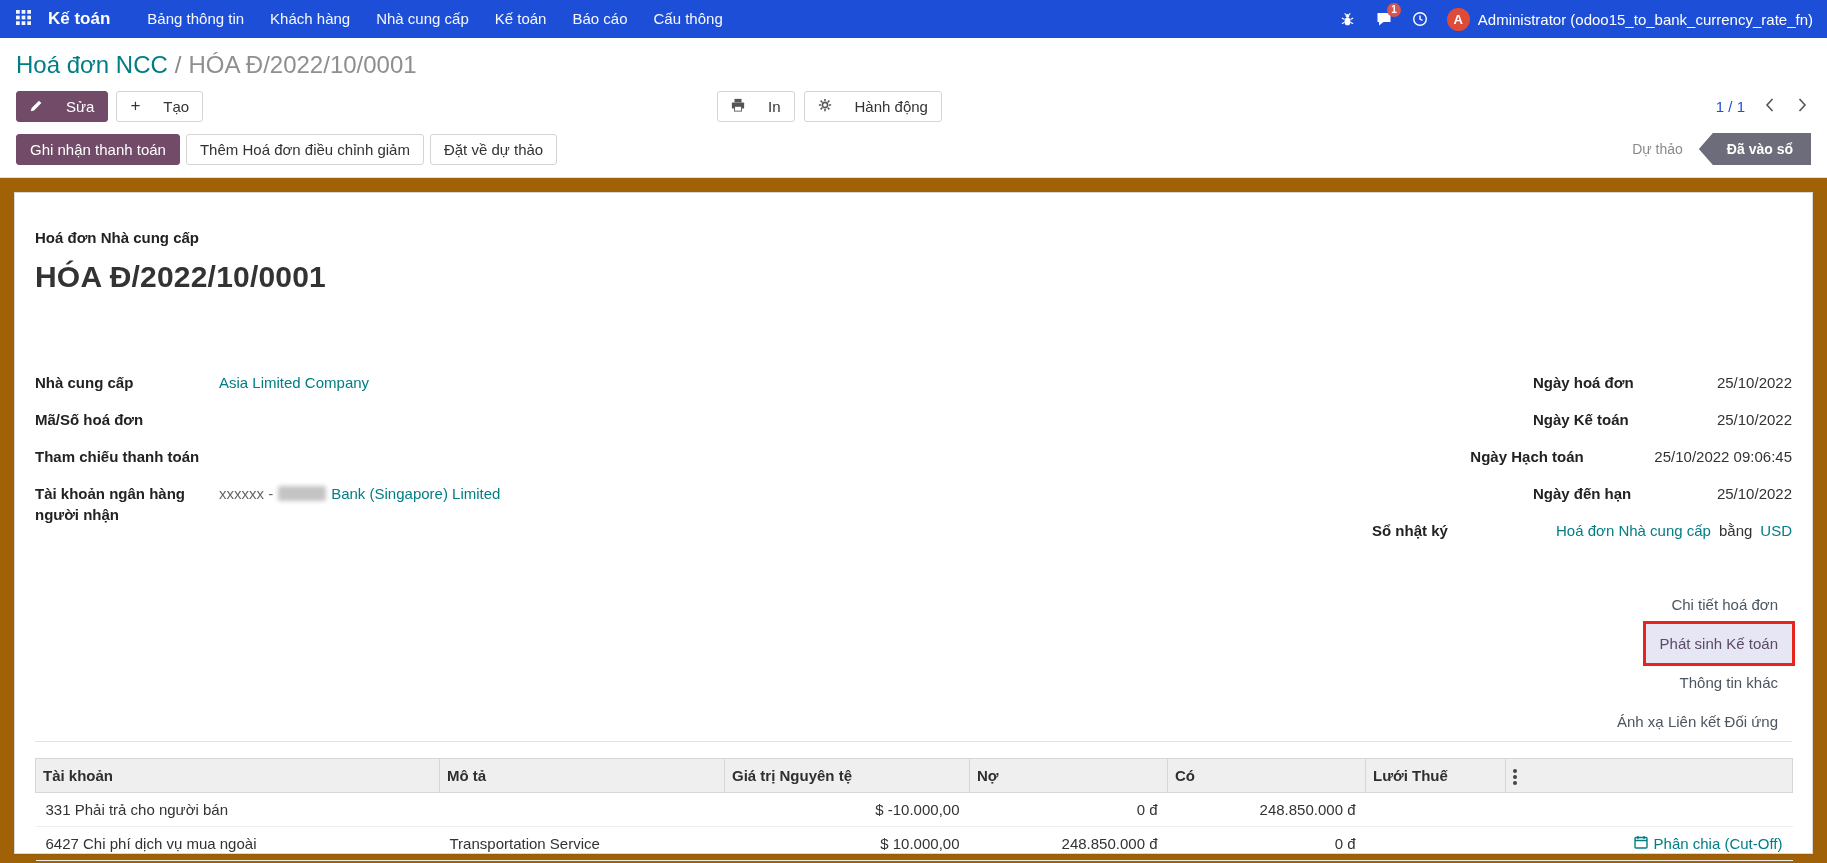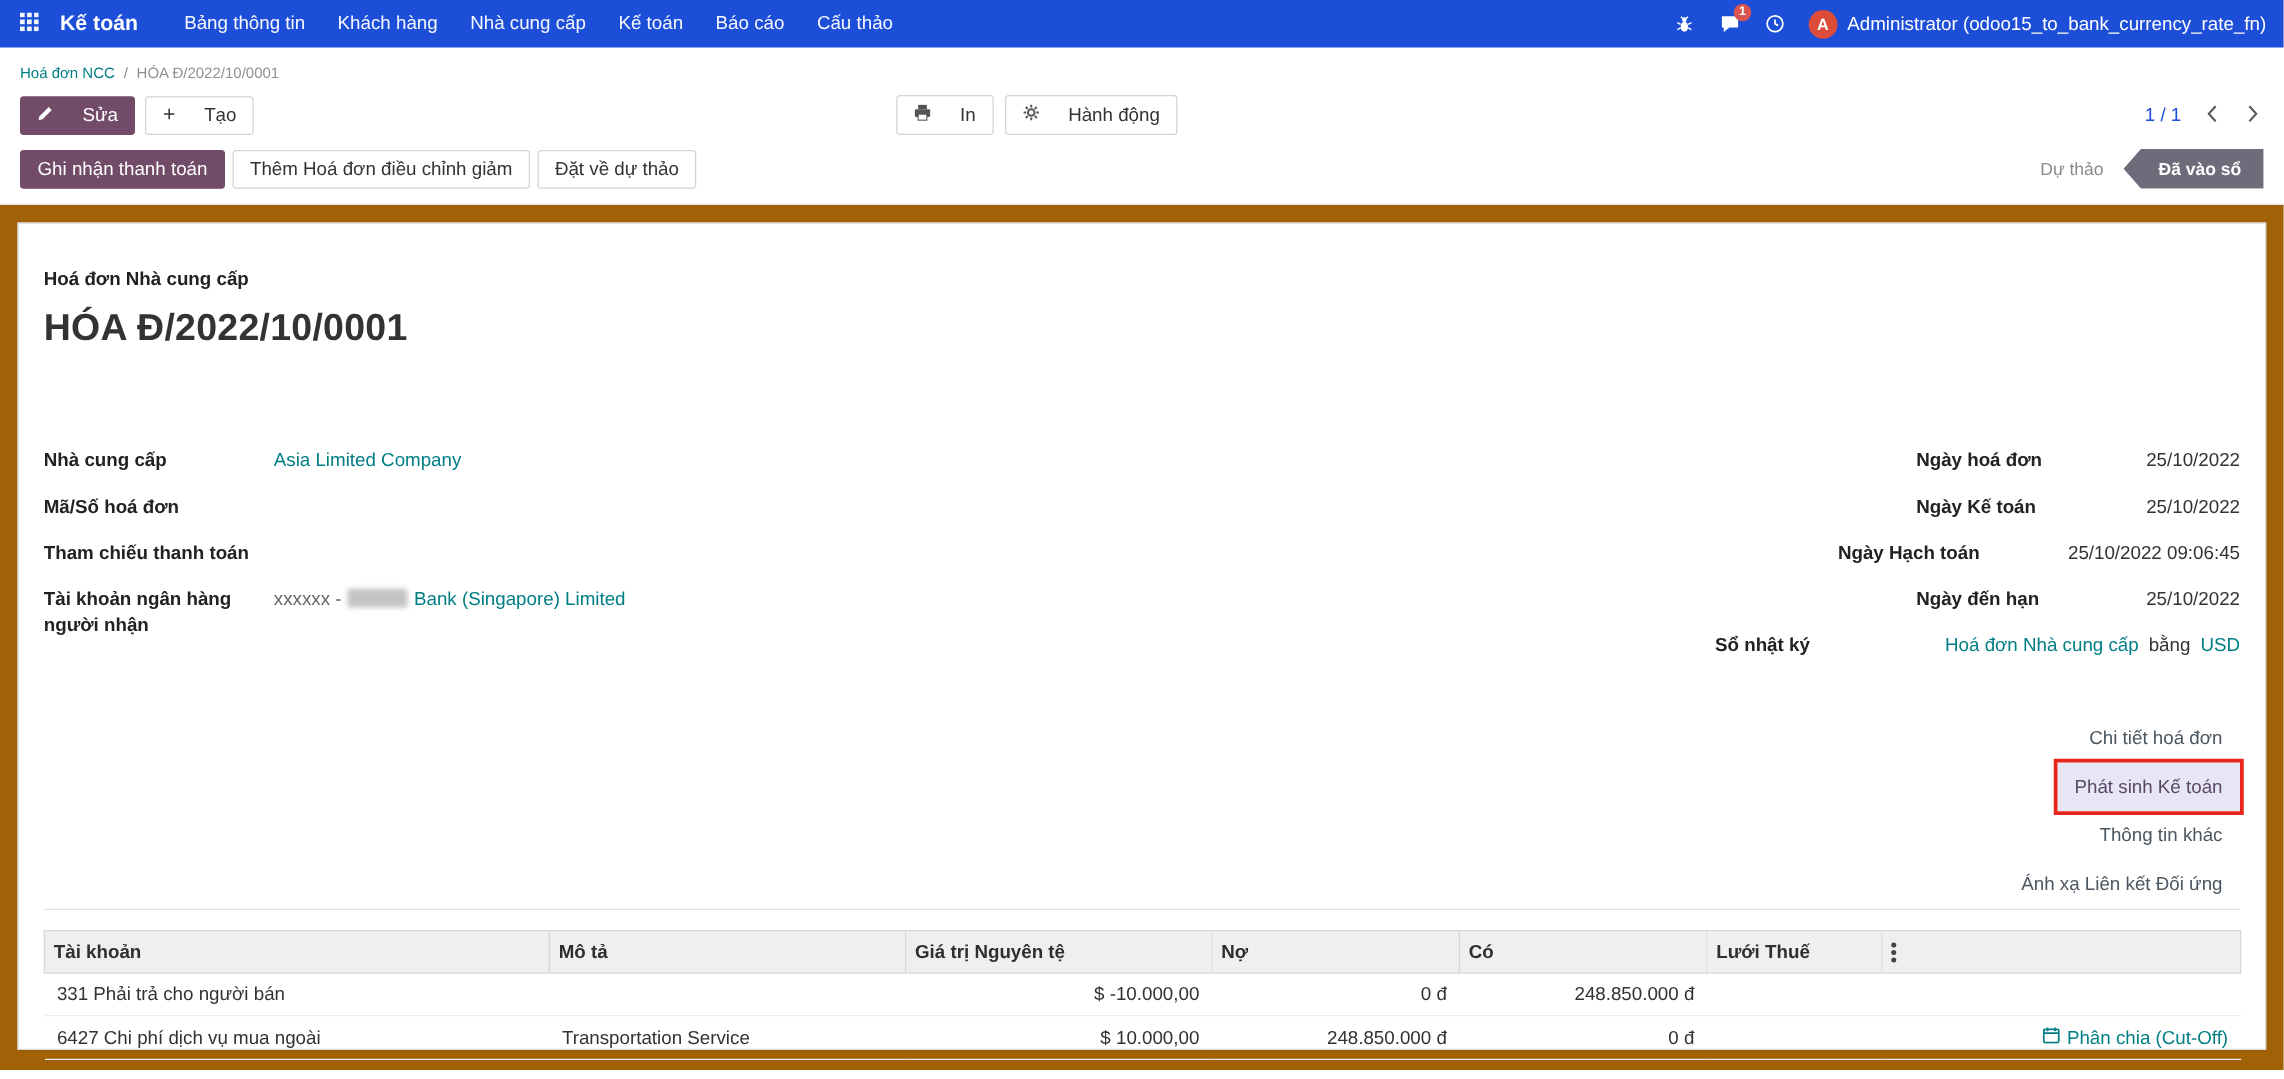--- a/index.html
+++ b/index.html
@@ -13,21 +13,21 @@
   .app-name { font-size:17px; font-weight:700; margin:0 24px 0 2px; cursor:pointer; }
   .nav-item { padding:0 13px; line-height:38px; font-size:15px; color:rgba(255,255,255,.96); cursor:pointer; white-space:nowrap; }
   .nav-right { display:flex; align-items:center; gap:2px; }
   .nav-icon { width:34px; height:38px; display:flex; align-items:center; justify-content:center; position:relative; cursor:pointer; }
   .badge { position:absolute; top:3px; right:0; background:#d9534f; color:#fff; font-size:10px; line-height:1; padding:2px 4px; border-radius:7px; font-weight:700; }
   .user-menu { display:flex; align-items:center; gap:8px; padding:0 4px 0 8px; cursor:pointer; }
   .avatar { width:23px; height:23px; border-radius:50%; background:#dd4b39; color:#fff; display:flex; align-items:center; justify-content:center; font-size:13px; font-weight:700; flex:0 0 auto; }
   .user-name { font-size:15px; white-space:nowrap; }
 
   
-  .breadcrumb-row { padding:13px 16px 4px; font-size:12px; }
+  .breadcrumb-row { padding:13px 16px 4px; font-size:24px; }
   .bc-parent { color:#017e84; cursor:pointer; }
   .bc-sep { color:#888; margin:0 7px; }
   .bc-current { color:#8f8f8f; }
 
   .buttons-row { display:flex; align-items:center; padding:8px 16px 10px; position:relative; height:48px; }
   .btn { display:inline-flex; align-items:center; gap:23px; font-size:15px; padding:6px 13px; border-radius:3px; border:1px solid transparent; cursor:pointer; background:#fff; font-family:inherit; color:#333; white-space:nowrap; }
   .btn-primary { background:#714B67; border-color:#714B67; color:#fff; }
   .btn-light { border-color:#d4d4d4; }
   .left-buttons { display:flex; gap:8px; }
   .plus { font-size:17px; line-height:14px; font-weight:400; }
@@ -96,21 +96,21 @@
         </g>
           </svg>
       </span>
     </button>
     <div class="app-name">Kế toán</div>
     <div class="nav-item">Bảng thông tin</div>
     <div class="nav-item">Khách hàng</div>
     <div class="nav-item">Nhà cung cấp</div>
     <div class="nav-item">Kế toán</div>
     <div class="nav-item">Báo cáo</div>
-    <div class="nav-item">Cấu thảo</div>
+    <div class="nav-item">Cấu thông</div>
   </div>
   <div class="nav-right">
     <span class="nav-icon">
       <svg width="15" height="15" viewBox="0 0 16 16">
         <ellipse cx="8" cy="10" rx="3.2" ry="4.2" fill="#fff"></ellipse>
         <circle cx="8" cy="4" r="2" fill="#fff"></circle>
         <path d="M4.8 8 2 6.5 M4.8 11 2 12.5 M11.2 8 14 6.5 M11.2 11 14 12.5 M6.5 3 5 1.5 M9.5 3 11 1.5" stroke="#fff" stroke-width="1.2" fill="none"></path>
       </svg>
     </span>
     <span class="nav-icon">

